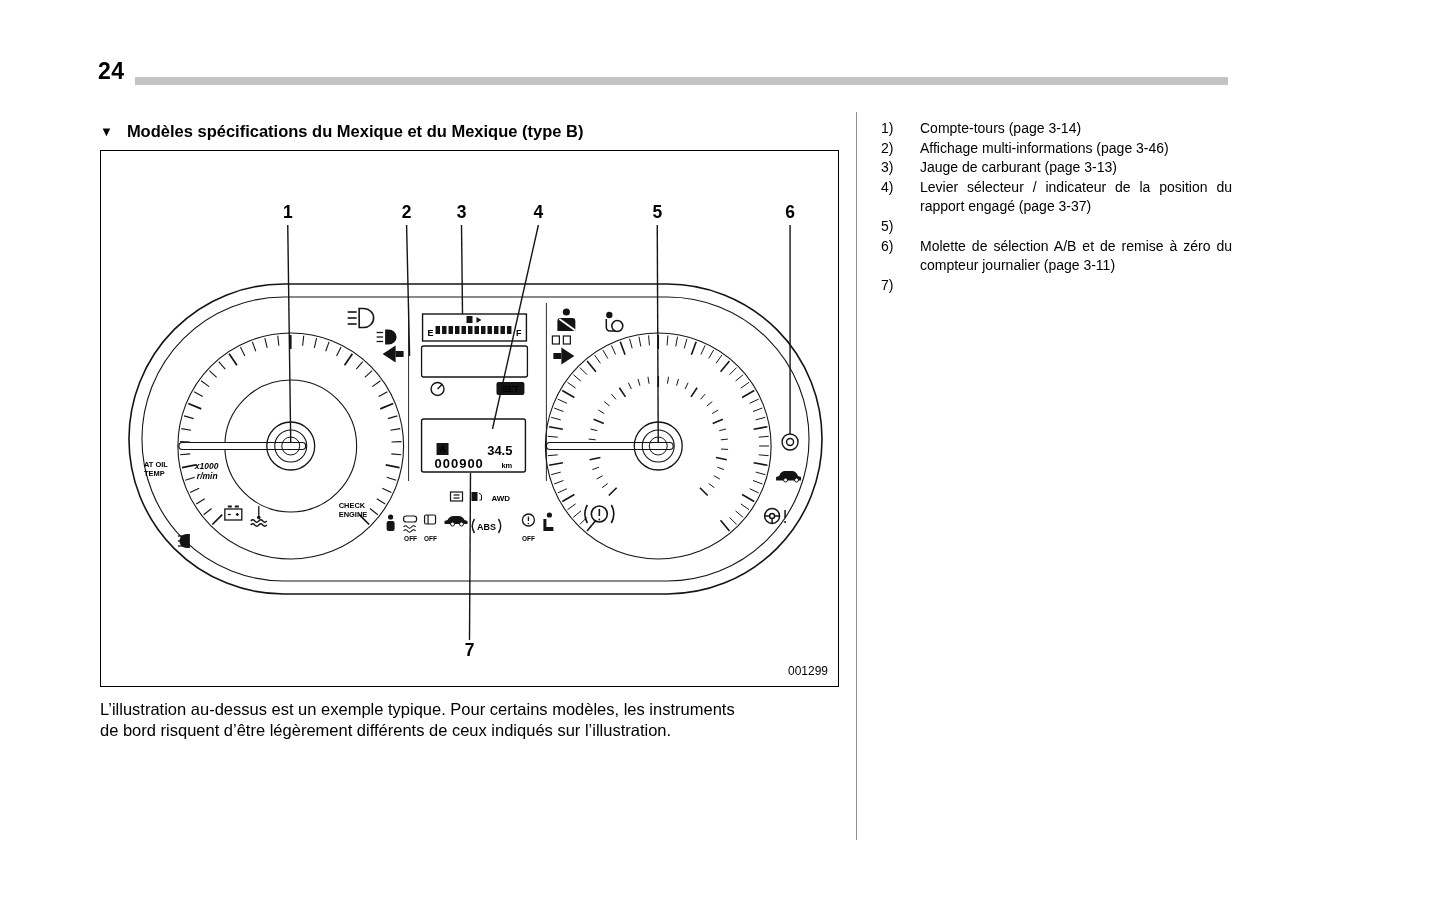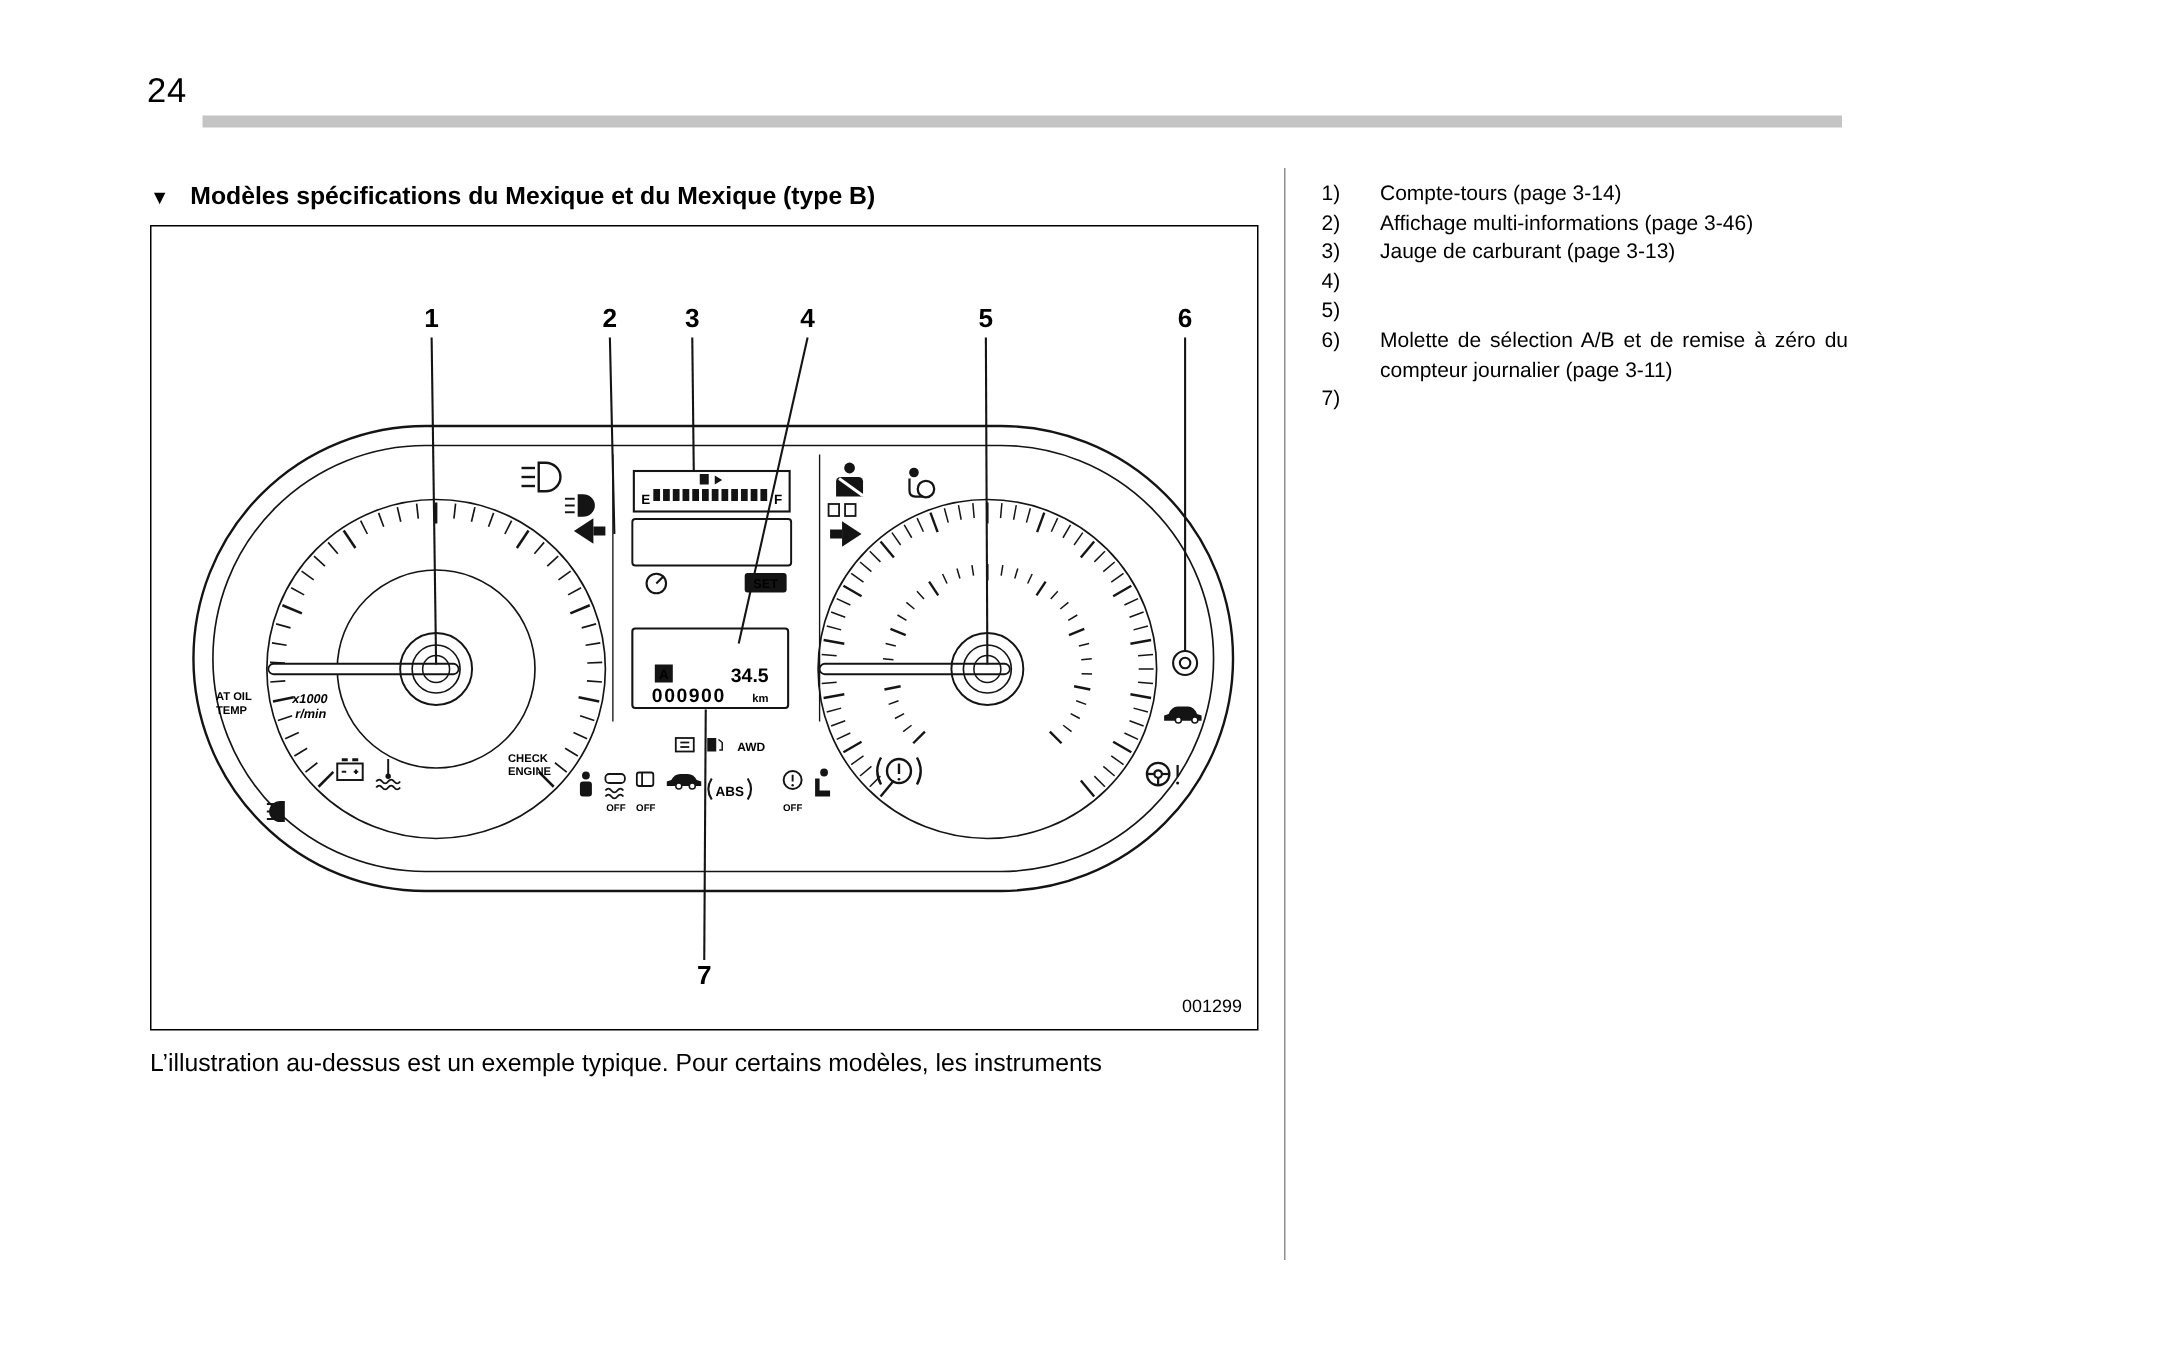--- a/index.html
+++ b/index.html
@@ -1,19 +1,19 @@
 <!DOCTYPE html>
 <html><head>
 <meta charset="utf-8">
 <style>
   *{margin:0;padding:0;box-sizing:border-box}
   html,body{width:1445px;height:909px;background:#ffffff;color:#000;
     font-family:"Liberation Sans",sans-serif;overflow:hidden;position:relative}
   .abs{position:absolute}
-  .page-number{left:98px;top:47px;font-size:23px;font-weight:normal;letter-spacing:.5px}
+  .page-number{left:98px;top:58px;font-size:23px;font-weight:bold;letter-spacing:.5px}
   .top-rule{left:135px;top:77px;width:1093px;height:8px;background:#c4c4c4}
   .heading{left:100px;top:122px;font-size:16.5px;font-weight:bold;display:flex;align-items:center;gap:14px;white-space:nowrap}
   .heading .marker{font-size:13px;line-height:1}
   .figure{left:100px;top:150px;width:739px;height:537px;border:1.4px solid #000}
   .figure svg{position:absolute;left:0;top:0;width:100%;height:100%}
   .caption{left:100px;top:699px;width:762px;font-size:16.5px;line-height:21px}
   .divider{left:856px;top:112px;width:1px;height:728px;background:#8f8f8f}
   .legend{left:881px;top:119px;width:351px;font-size:14px;line-height:19.6px}
   .legend-item{display:flex}
   .legend-item .ln{flex:0 0 39px}
@@ -395,39 +395,41 @@
     <text x="690" y="67">6</text>
     <text x="369" y="505">7</text>
   </g>
 
   <text x="728" y="524" font-size="12" text-anchor="end">001299</text>
 </svg>
 </div>
 
 <div class="abs caption">
   <span>L’illustration au-dessus est un exemple typique. Pour certains modèles, les instruments</span><br>
+  <span>de bord risquent d’être légèrement différents de ceux indiqués sur l’illustration.</span>
 </div>
 
 <div class="abs divider"></div>
 
 <div class="abs legend">
   <div class="legend-item">
     <span class="ln">1)</span>
     <span class="lt">Compte-tours (page 3-14)</span>
   </div>
   <div class="legend-item">
     <span class="ln">2)</span>
     <span class="lt">Affichage multi-informations (page 3-46)</span>
   </div>
   <div class="legend-item">
     <span class="ln">3)</span>
     <span class="lt">Jauge de carburant (page 3-13)</span>
   </div>
   <div class="legend-item">
     <span class="ln">4)</span>
+    <span class="lt">Levier sélecteur / indicateur de la position du rapport engagé (page 3-37)</span>
   </div>
   <div class="legend-item">
     <span class="ln">5)</span>
   </div>
   <div class="legend-item">
     <span class="ln">6)</span>
     <span class="lt">Molette de sélection A/B et de remise à zéro du compteur journalier (page 3-11)</span>
   </div>
   <div class="legend-item">
     <span class="ln">7)</span>

